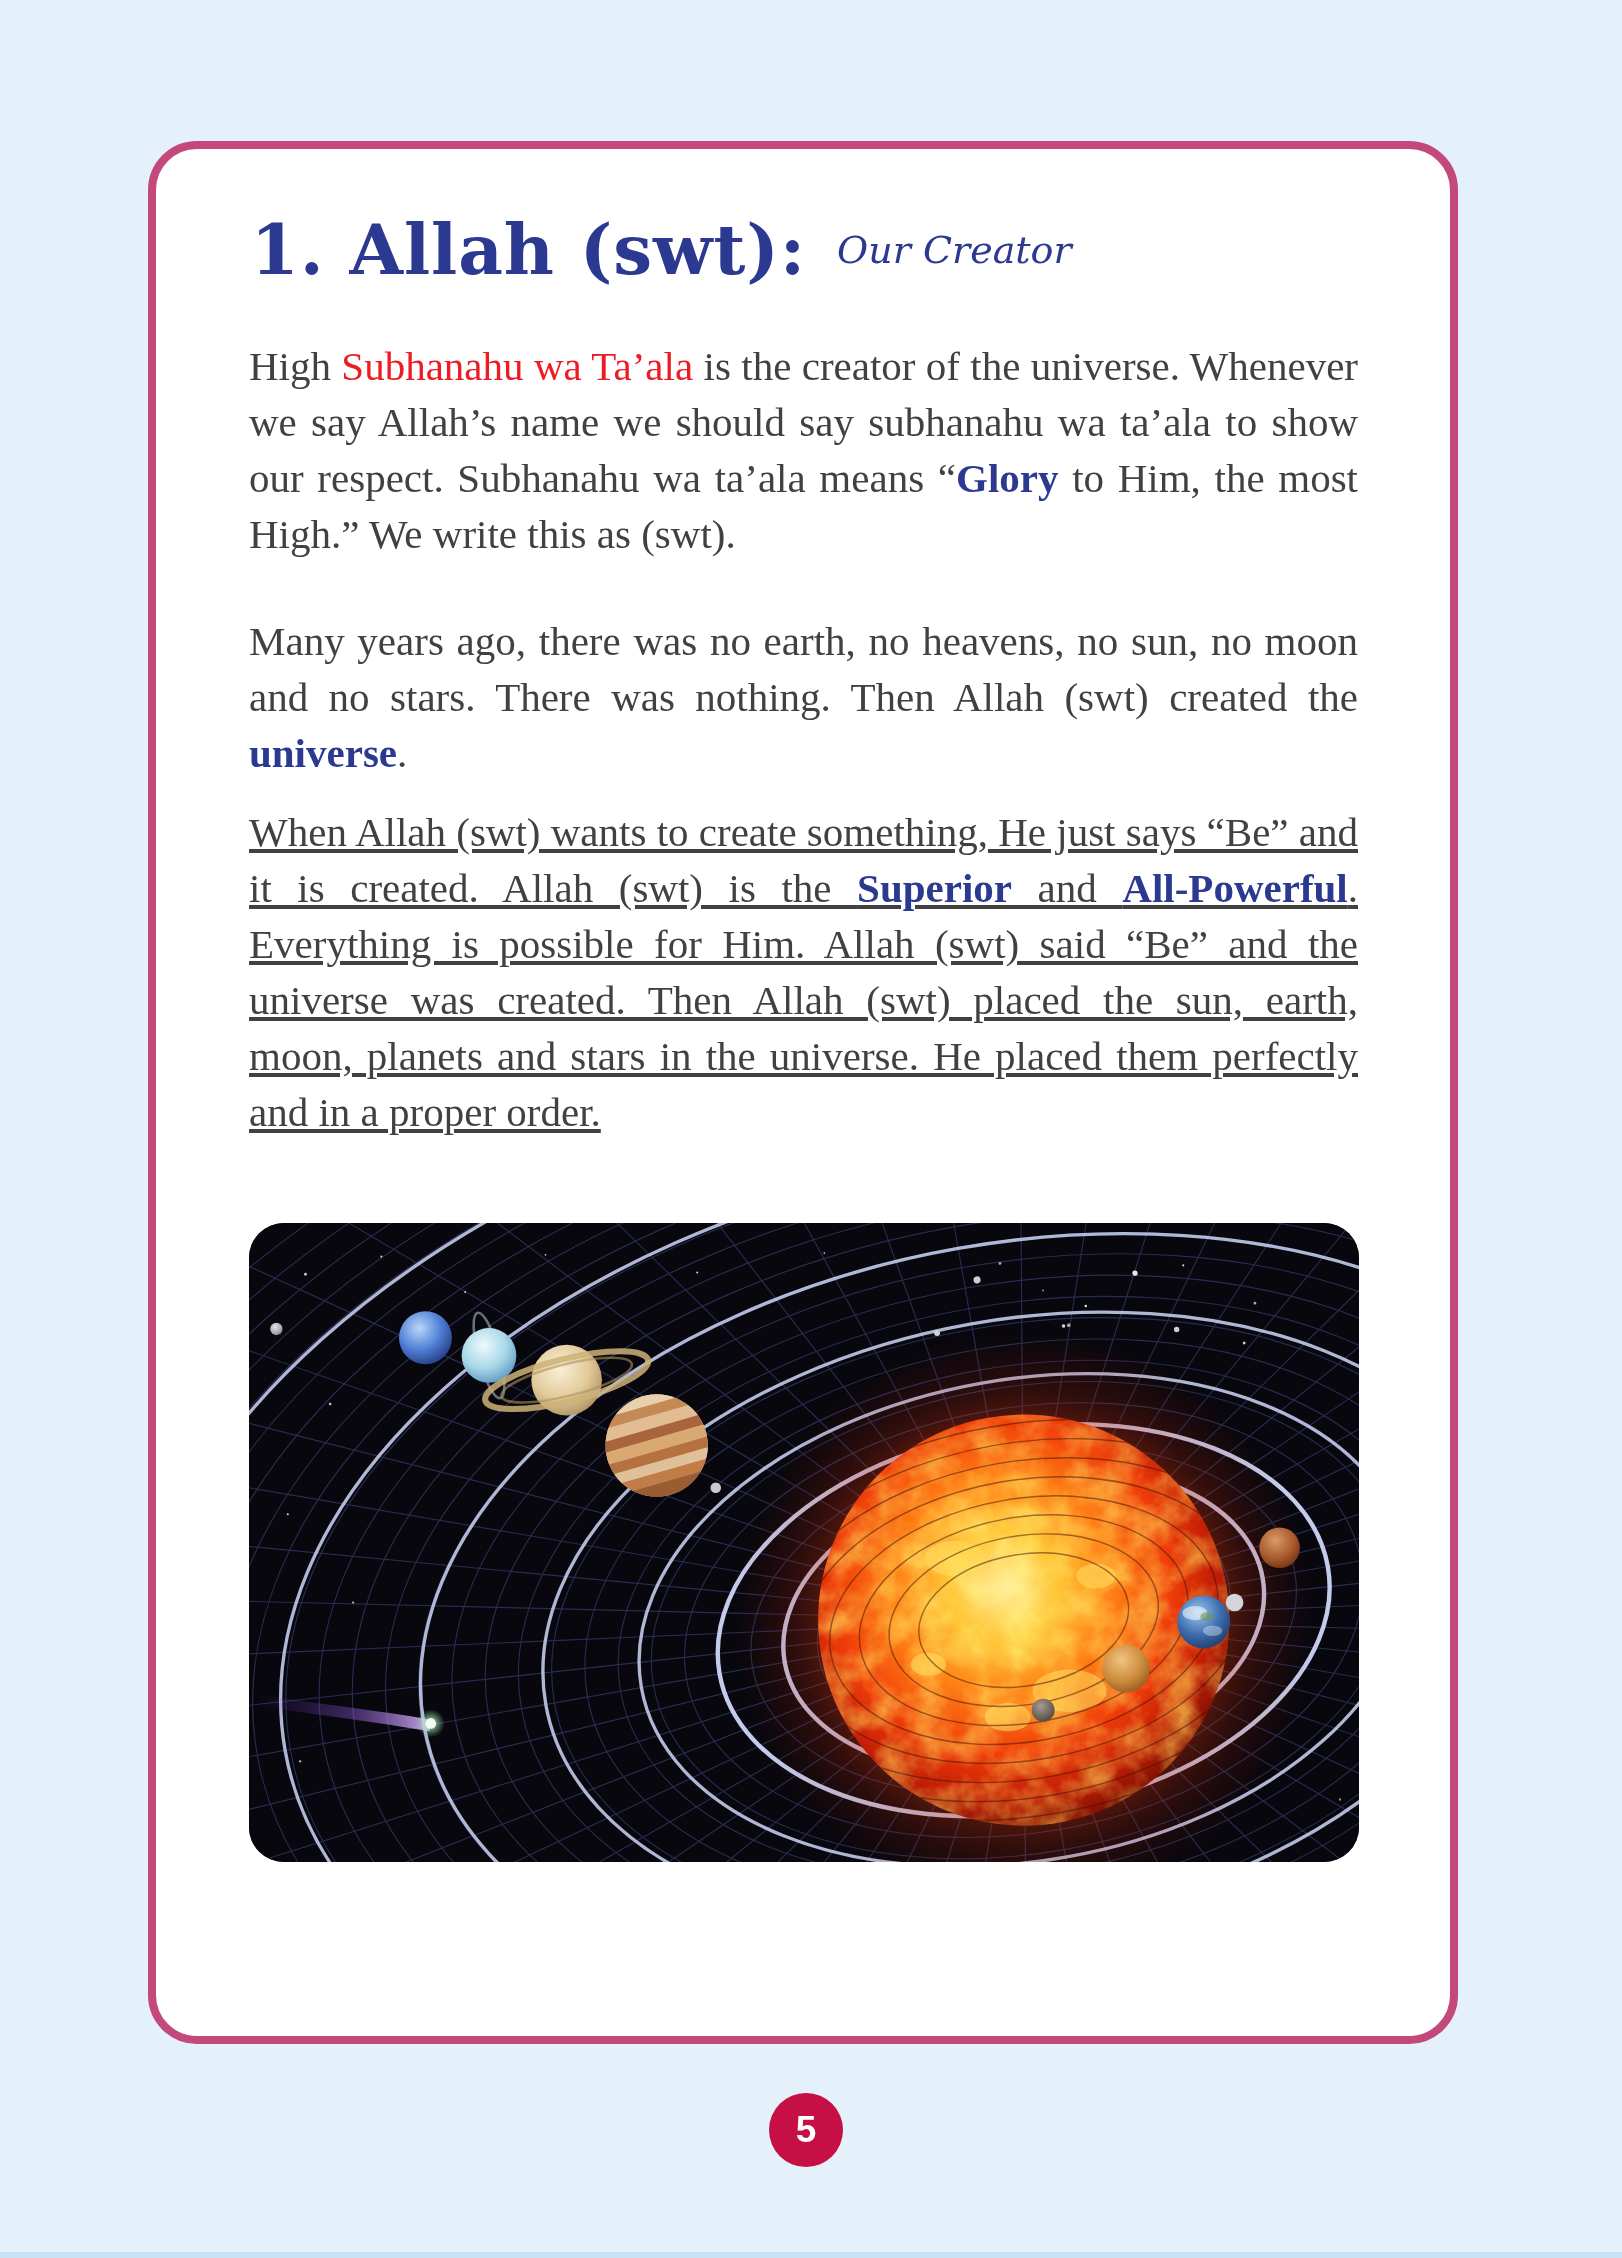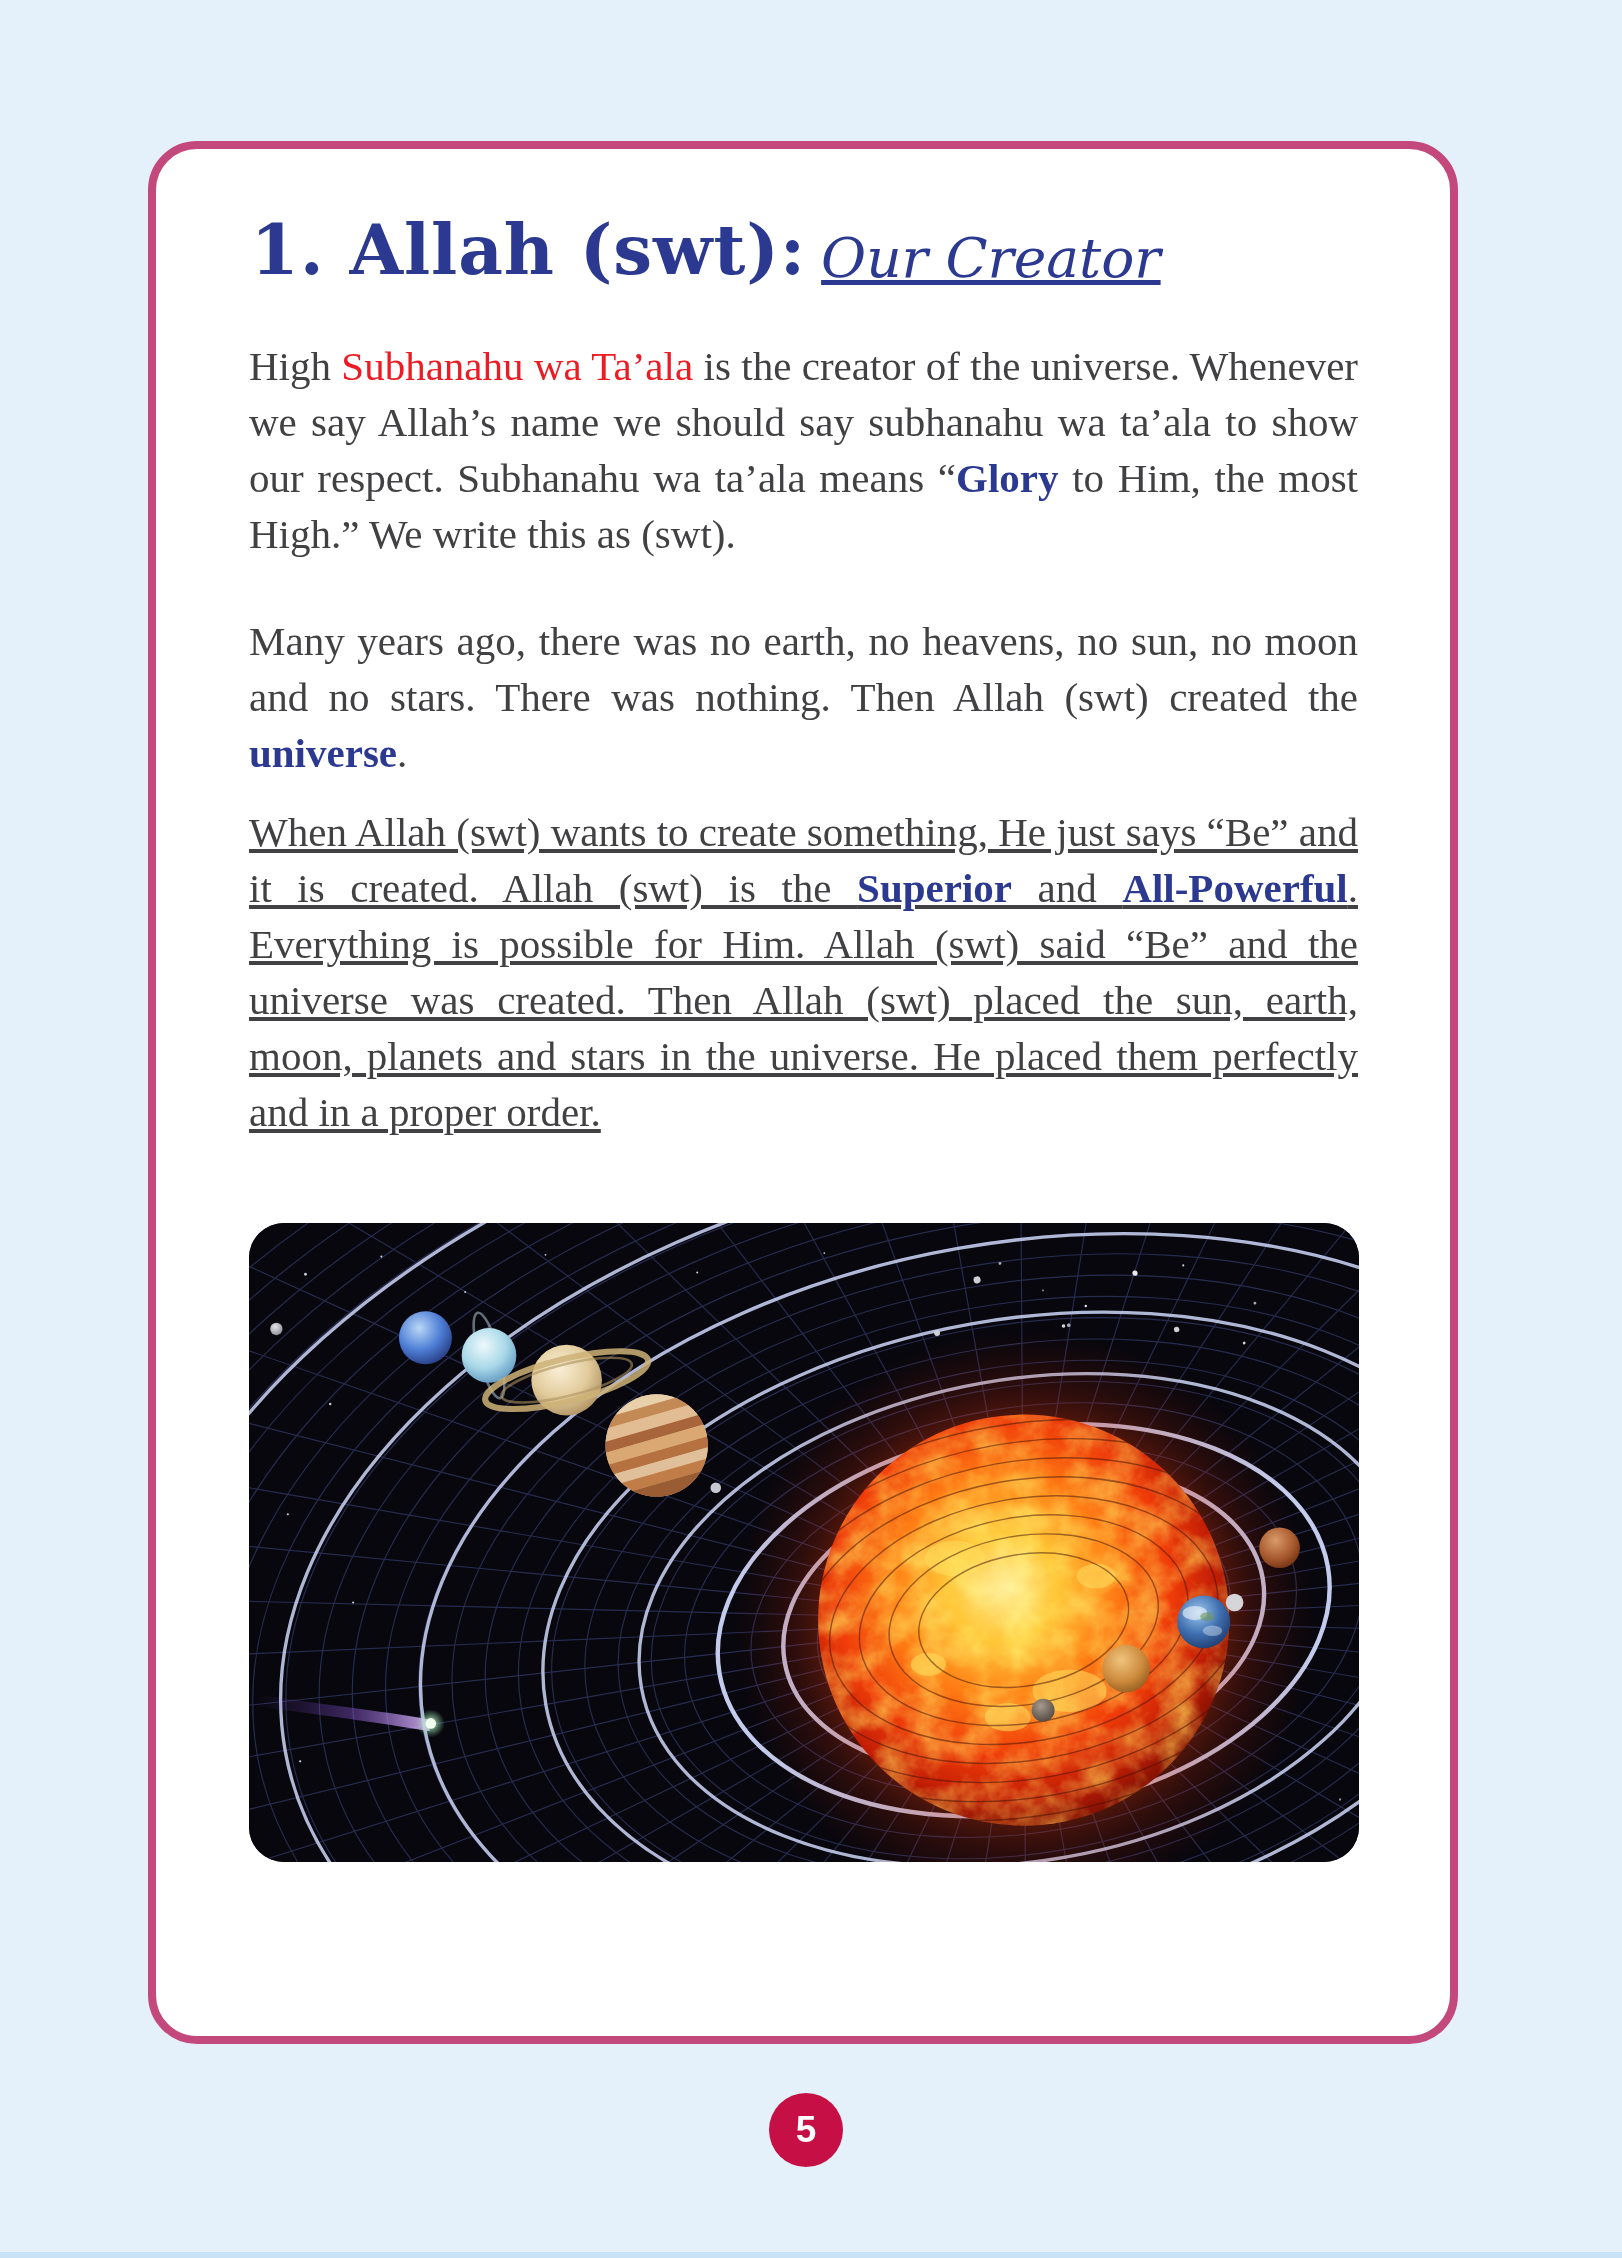--- a/index.html
+++ b/index.html
@@ -18,31 +18,31 @@
     font-family:"Liberation Serif", serif;
     overflow:hidden;
   }
   .card{
     position:absolute;left:148px;top:141px;width:1310px;height:1903px;
     box-sizing:border-box;background:#ffffff;
     border:8px solid var(--accent-pink);border-radius:49px;
     padding:55px 92px 0 93px;
   }
   .title-row{
-    display:flex;align-items:flex-end;gap:15px;
+    display:flex;align-items:center;gap:31px;
     margin:5.3px 0 48px 1.8px;white-space:nowrap;
   }
   .title-main{
     font-family:"DejaVu Serif", serif;
     font-weight:bold;font-size:69px;color:var(--title-navy);
     letter-spacing:0.9px;
   }
   .title-sub{
     font-family:"DejaVu Serif", serif;
-    font-style:italic;font-size:55px;color:var(--title-navy);text-decoration:underline;
+    font-style:italic;font-size:38px;color:var(--title-navy);
   }
   .body-par{
     font-size:41px;line-height:56px;color:var(--body-gray);
     text-align:justify;margin:0 0 46px 0;
   }
   .body-par.p1{margin-bottom:51px;}
   .body-par.p2{margin-bottom:23px;}
   .body-par.p3{margin-bottom:14px;text-decoration:underline;}
   .seg-bold-red{color:var(--highlight-red);font-weight:normal;}
   .seg-bold-blue{color:var(--highlight-blue);font-weight:bold;}

